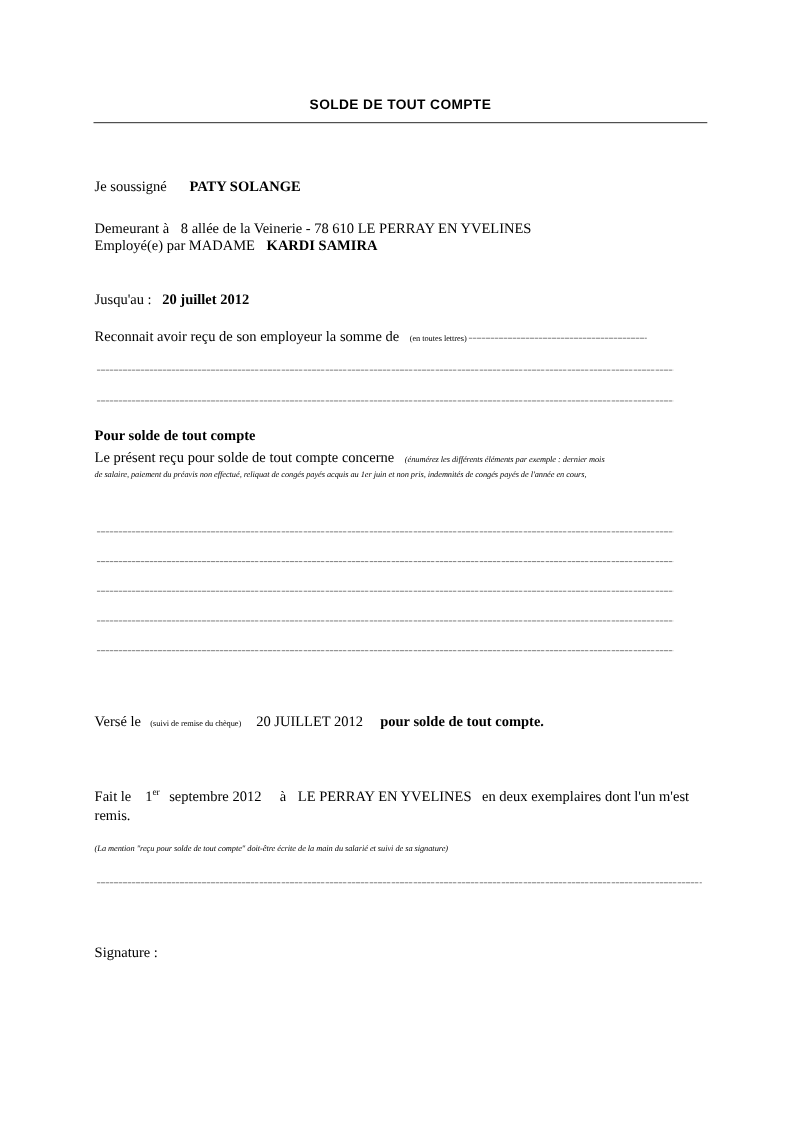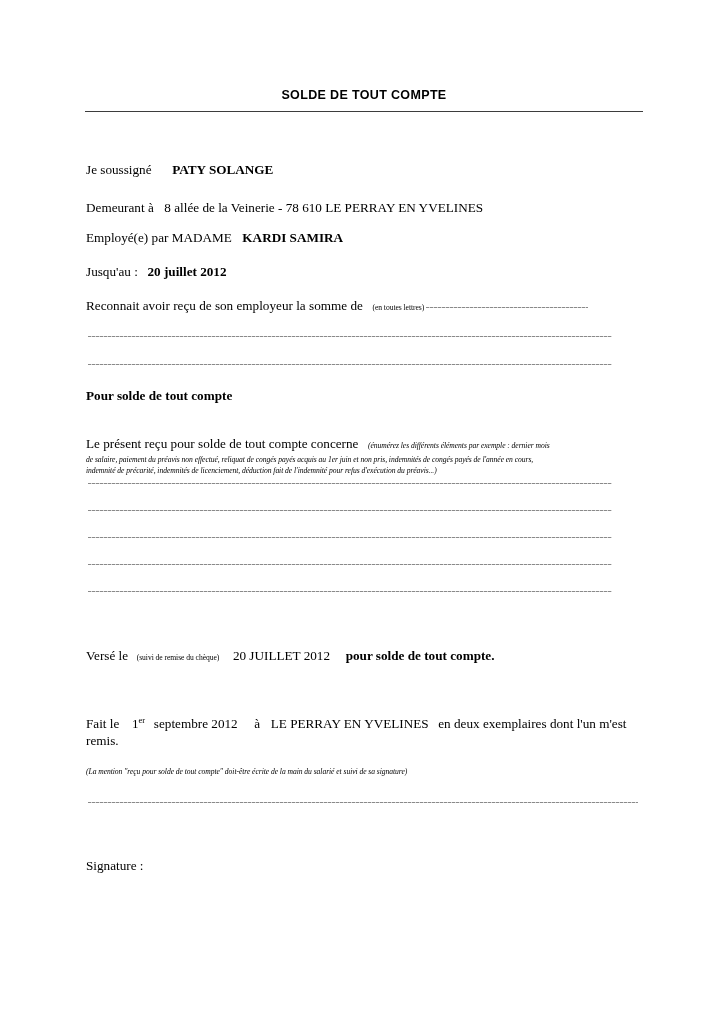--- a/index.html
+++ b/index.html
@@ -110,21 +110,21 @@
     <span style="display:inline-block;width:14px;"></span>
     <span class="b">PATY SOLANGE</span>
   </div>
 
   <div class="blk" style="top:200px;">
     <span>Demeurant à</span>
     <span style="display:inline-block;width:4px;"></span>
     <span>8 allée de la Veinerie -  78 610 LE PERRAY EN YVELINES</span>
   </div>
 
-  <div class="blk" style="top:230px;">
+  <div class="blk" style="top:215px;">
     <span>Employé(e) par MADAME</span>
     <span style="display:inline-block;width:4px;"></span>
     <span class="b">KARDI SAMIRA</span>
   </div>
 
   <div class="blk" style="top:264px;">
     <span>Jusqu'au :</span>
     <span style="display:inline-block;width:3px;"></span>
     <span class="b">20 juillet 2012</span>
   </div>
@@ -133,26 +133,25 @@
     <span>Reconnait avoir reçu de son employeur la somme de</span>
     <span style="display:inline-block;width:3px;"></span>
     <span class="sm">(en toutes lettres)</span><span class="inline-fill"></span>
   </div>
 
   <div class="fill-line" style="left:88px; top:336px; width:524px;"></div>
   <div class="fill-line" style="left:88px; top:364px; width:524px;"></div>
 
   <div class="blk b" style="top:388px;">Pour solde de tout compte</div>
 
-  <div class="blk" style="top:436px; width:548px;">
+  <div class="blk" style="top:408px; width:548px;">
     <span>Le présent reçu pour solde de tout compte concerne</span>
     <span style="display:inline-block;width:3px;"></span>
     <span class="ital">(énumérez les différents éléments par exemple : dernier mois</span>
     <div class="ital" style="margin-top:1px;">de salaire, paiement du préavis non effectué, reliquat de congés payés acquis au 1er juin et non pris, indemnités de congés payés de l'année en cours,</div>
-    <div class="ital">indemnité de précarité, indemnités de licenciement, déduction fait de l'indemnité pour refus d'exécution du préavis...)</div>
   </div>
 
   <div class="fill-line" style="left:88px; top:483px; width:524px;"></div>
   <div class="fill-line" style="left:88px; top:510px; width:524px;"></div>
   <div class="fill-line" style="left:88px; top:537px; width:524px;"></div>
   <div class="fill-line" style="left:88px; top:564px; width:524px;"></div>
   <div class="fill-line" style="left:88px; top:591px; width:524px;"></div>
 
   <div class="blk" style="top:648px;">
     <span>Versé le</span>

